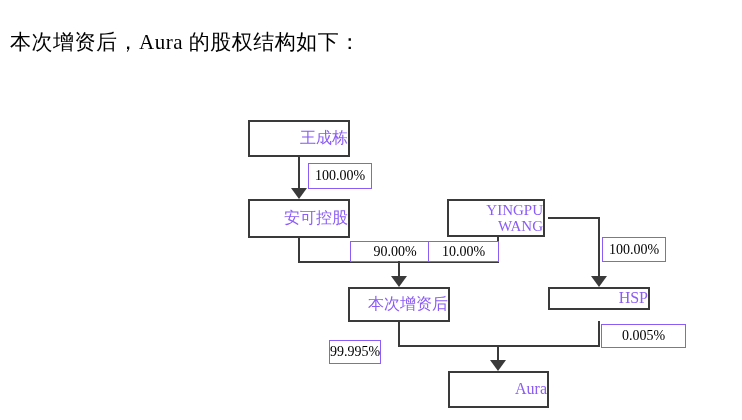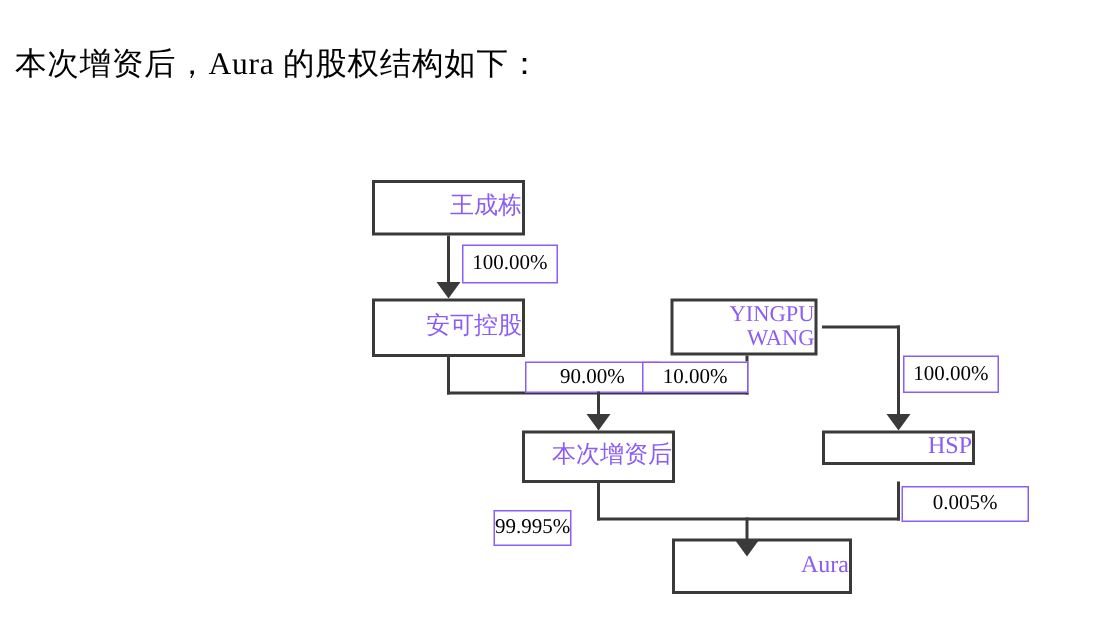--- a/index.html
+++ b/index.html
@@ -80,21 +80,21 @@
     </div>
 
     <div class="node" style="left:348px; top:287px; width:102px; height:35px;">
       <span>本次增资后</span>
     </div>
 
     <div class="node" style="left:548px; top:287px; width:102px; height:23px;">
       <span>HSP</span>
     </div>
 
-    <div class="node" style="left:448px; top:359px; width:120px; height:37px;">
+    <div class="node" style="left:448px; top:371px; width:101px; height:37px;">
       <span>Aura</span>
     </div>
 
     <div class="vline" style="left:298px; top:157px; width:2px; height:31px;"></div>
     <div class="arrow-down" style="left:291px; top:188px;"></div>
     <div class="pct" style="left:308px; top:163px; width:64px; height:26px;">100.00%</div>
 
     <div class="vline" style="left:298px; top:238px; width:2px; height:25px;"></div>
     <div class="vline" style="left:497px; top:237px; width:2px; height:26px;"></div>
     <div class="hline" style="left:298px; top:261px; width:201px; height:2px;"></div>

